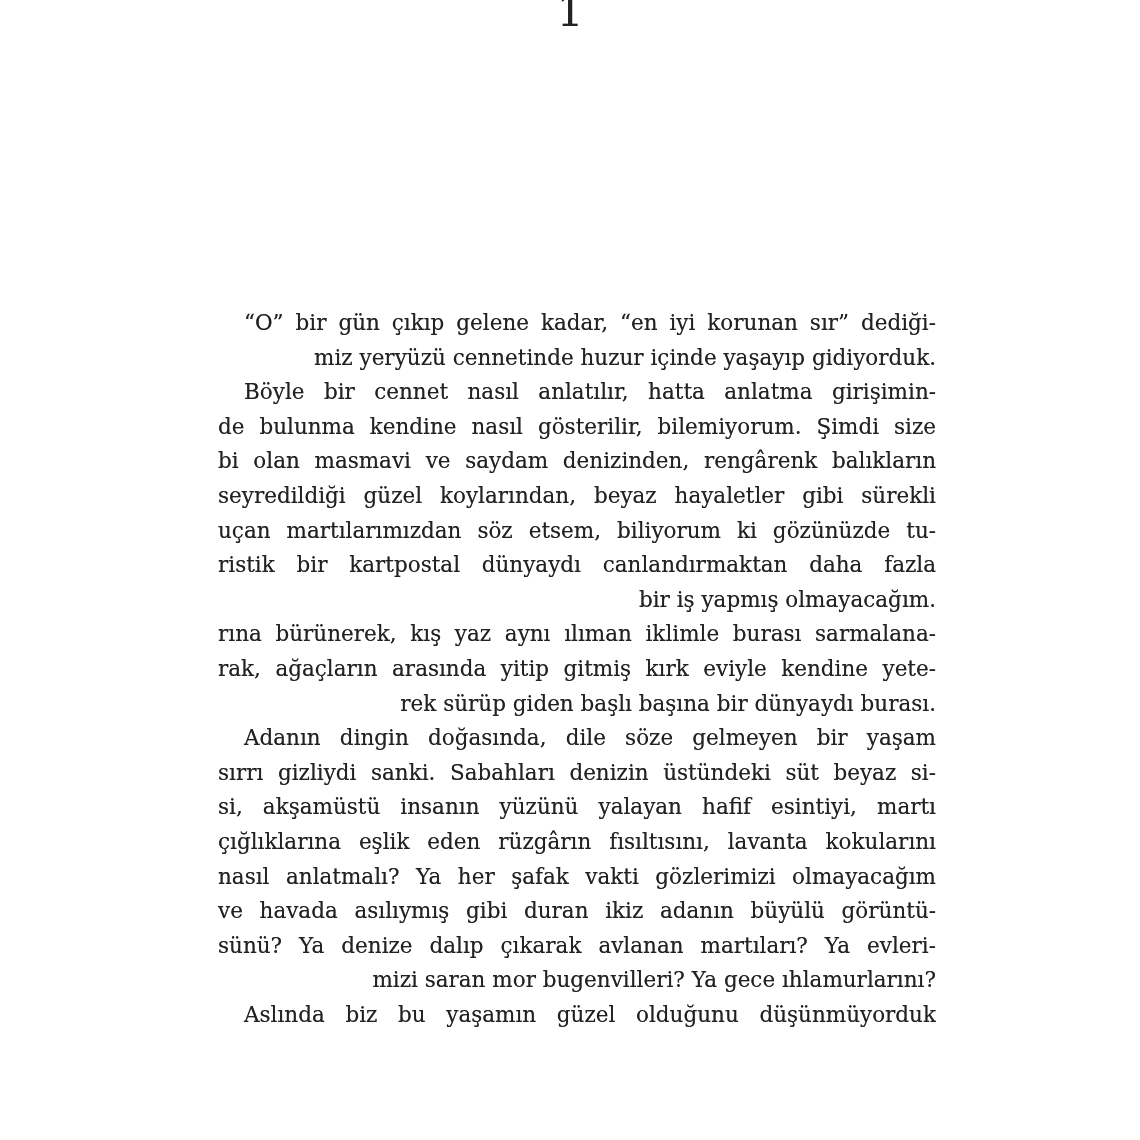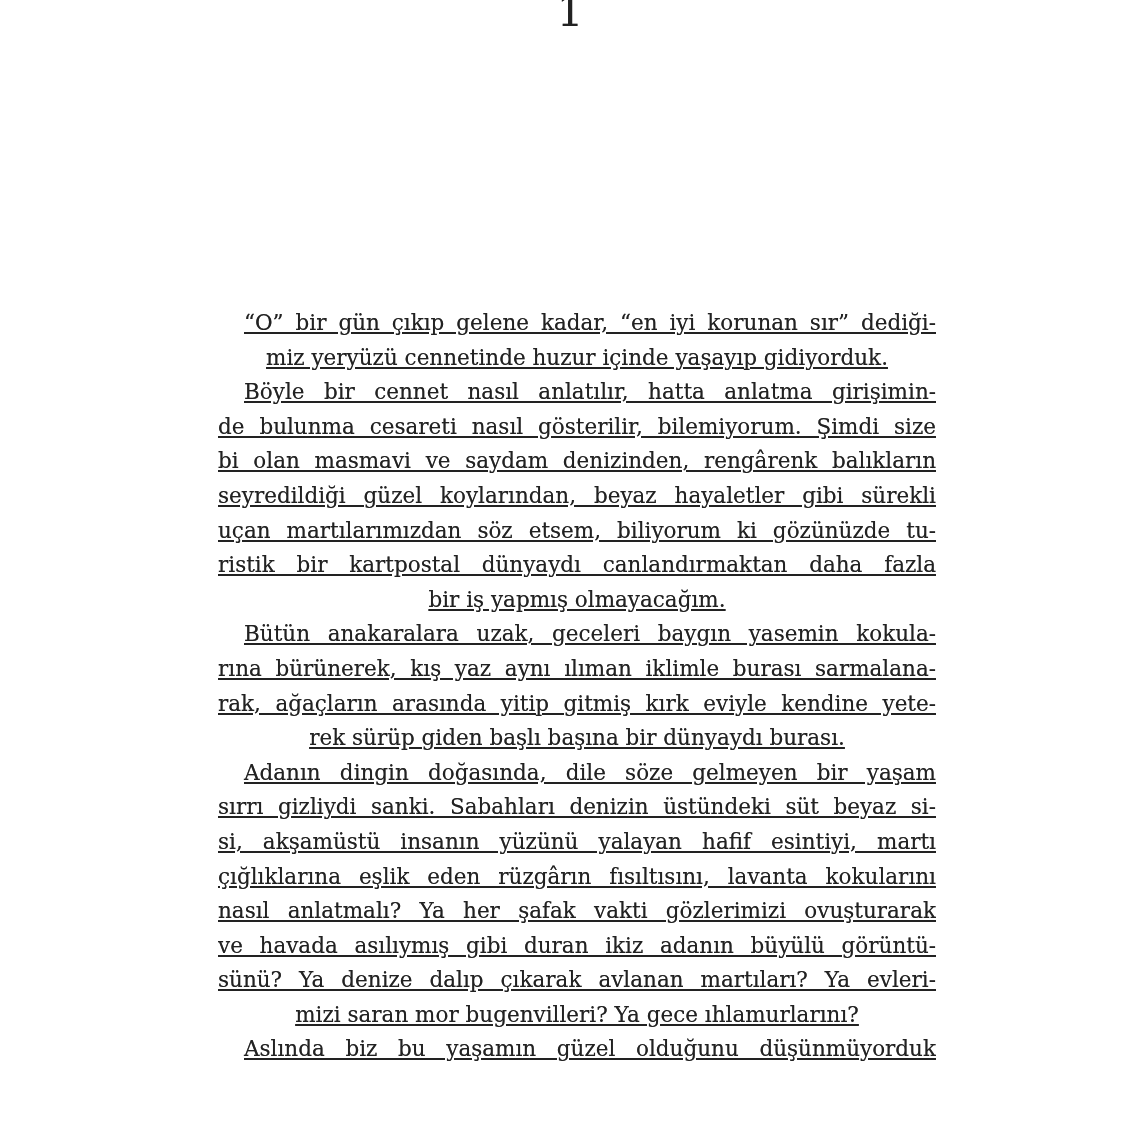--- a/index.html
+++ b/index.html
@@ -32,29 +32,28 @@
   }
   .text-block {
     position: absolute;
     top: 306px;
     left: 218px;
     width: 718px;
     font-size: 21.5px;
     line-height: 34.6px;
     color: #222222;
     text-shadow: 0 0 0.5px rgba(0,0,0,0.5);
-    text-decoration: underline;
   }
   .paragraph {
     margin: 0;
     padding: 0;
   }
   .line {
     white-space: normal;
-    text-align: center;
+    text-align: right;
     overflow: hidden;
     height: 34.6px;
   }
   .line.just {
     text-align: justify;
     text-align-last: justify;
   }
   .line.indent {
     text-indent: 26px;
   }
@@ -64,39 +63,38 @@
 
 <div class="page">
   <div class="chapter-number">1</div>
   <div class="text-block">
       <div class="paragraph">
         <div class="line indent just">“O” bir gün çıkıp gelene kadar, “en iyi korunan sır” dediği-</div>
         <div class="line">miz yeryüzü cennetinde huzur içinde yaşayıp gidiyorduk.</div>
       </div>
       <div class="paragraph">
         <div class="line indent just">Böyle bir cennet nasıl anlatılır, hatta anlatma girişimin-</div>
-        <div class="line just">de bulunma cesareti nasıl gösterilir, bilemiyorum. Şimdi size</div>
+        <div class="line just">de bulunma kendine nasıl gösterilir, bilemiyorum. Şimdi size</div>
         <div class="line just">bi olan masmavi ve saydam denizinden, rengârenk balıkların</div>
         <div class="line just">seyredildiği güzel koylarından, beyaz hayaletler gibi sürekli</div>
         <div class="line just">uçan martılarımızdan söz etsem, biliyorum ki gözünüzde tu-</div>
         <div class="line just">ristik bir kartpostal dünyaydı canlandırmaktan daha fazla</div>
         <div class="line">bir iş yapmış olmayacağım.</div>
       </div>
       <div class="paragraph">
-        <div class="line indent just">Bütün anakaralara uzak, geceleri baygın yasemin kokula-</div>
         <div class="line just">rına bürünerek, kış yaz aynı ılıman iklimle burası sarmalana-</div>
         <div class="line just">rak, ağaçların arasında yitip gitmiş kırk eviyle kendine yete-</div>
         <div class="line">rek sürüp giden başlı başına bir dünyaydı burası.</div>
       </div>
       <div class="paragraph">
         <div class="line indent just">Adanın dingin doğasında, dile söze gelmeyen bir yaşam</div>
         <div class="line just">sırrı gizliydi sanki. Sabahları denizin üstündeki süt beyaz si-</div>
         <div class="line just">si, akşamüstü insanın yüzünü yalayan hafif esintiyi, martı</div>
         <div class="line just">çığlıklarına eşlik eden rüzgârın fısıltısını, lavanta kokularını</div>
-        <div class="line just">nasıl anlatmalı? Ya her şafak vakti gözlerimizi ovuşturarak</div>
+        <div class="line just">nasıl anlatmalı? Ya her şafak vakti gözlerimizi olmayacağım</div>
         <div class="line just">ve havada asılıymış gibi duran ikiz adanın büyülü görüntü-</div>
         <div class="line just">sünü? Ya denize dalıp çıkarak avlanan martıları? Ya evleri-</div>
         <div class="line">mizi saran mor bugenvilleri? Ya gece ıhlamurlarını?</div>
       </div>
       <div class="paragraph">
         <div class="line indent just">Aslında biz bu yaşamın güzel olduğunu düşünmüyorduk</div>
       </div>
     </div>
 </div>
 

